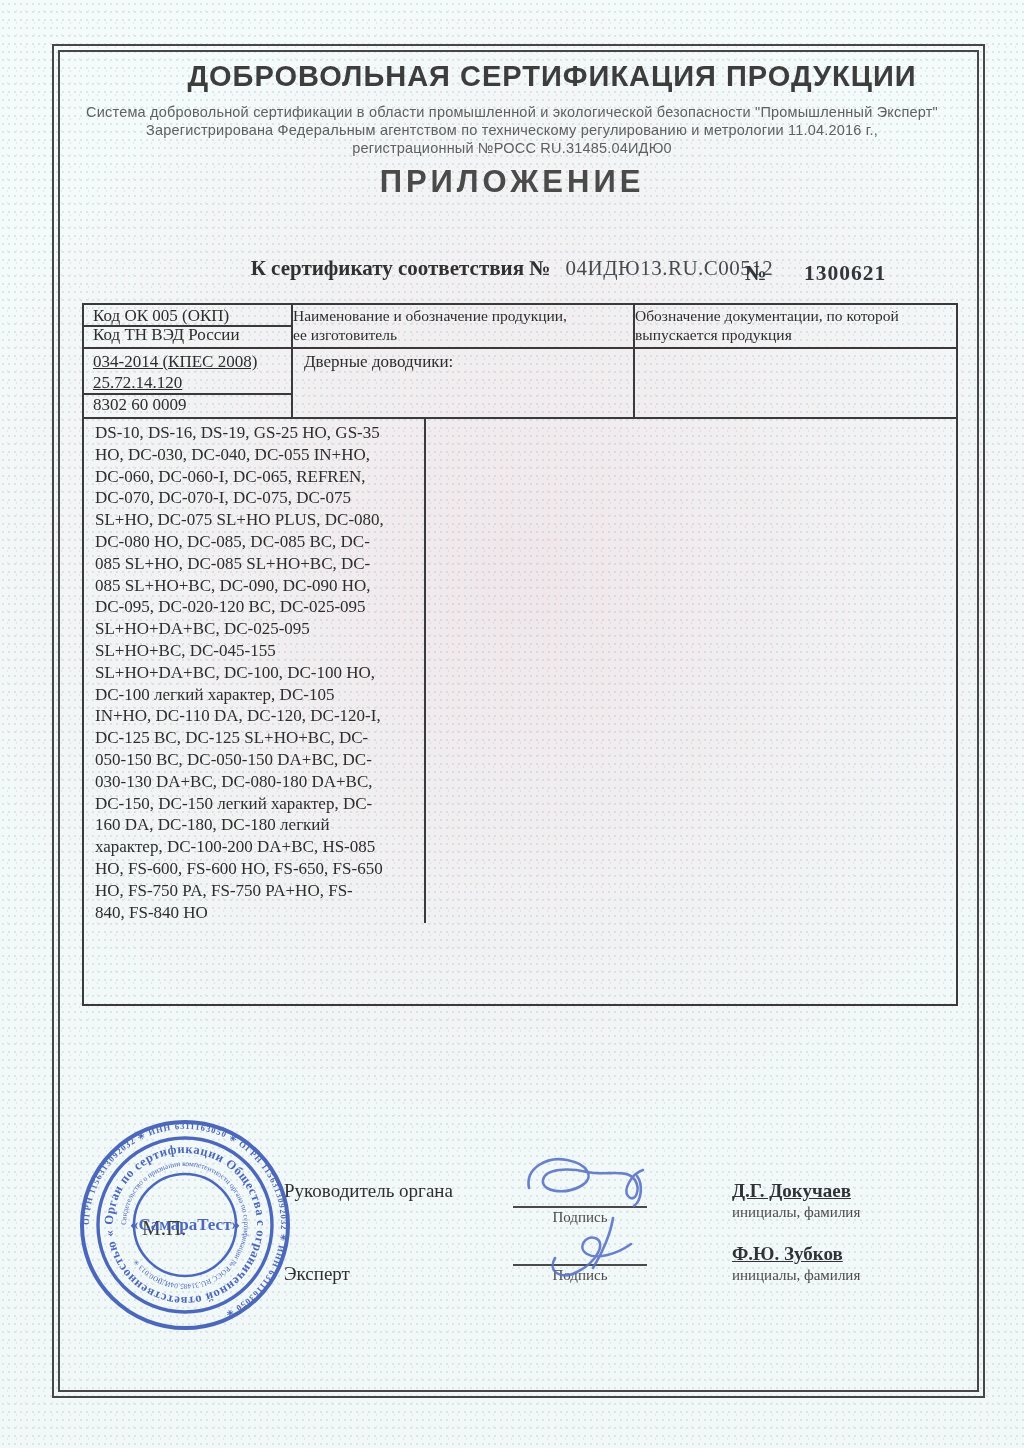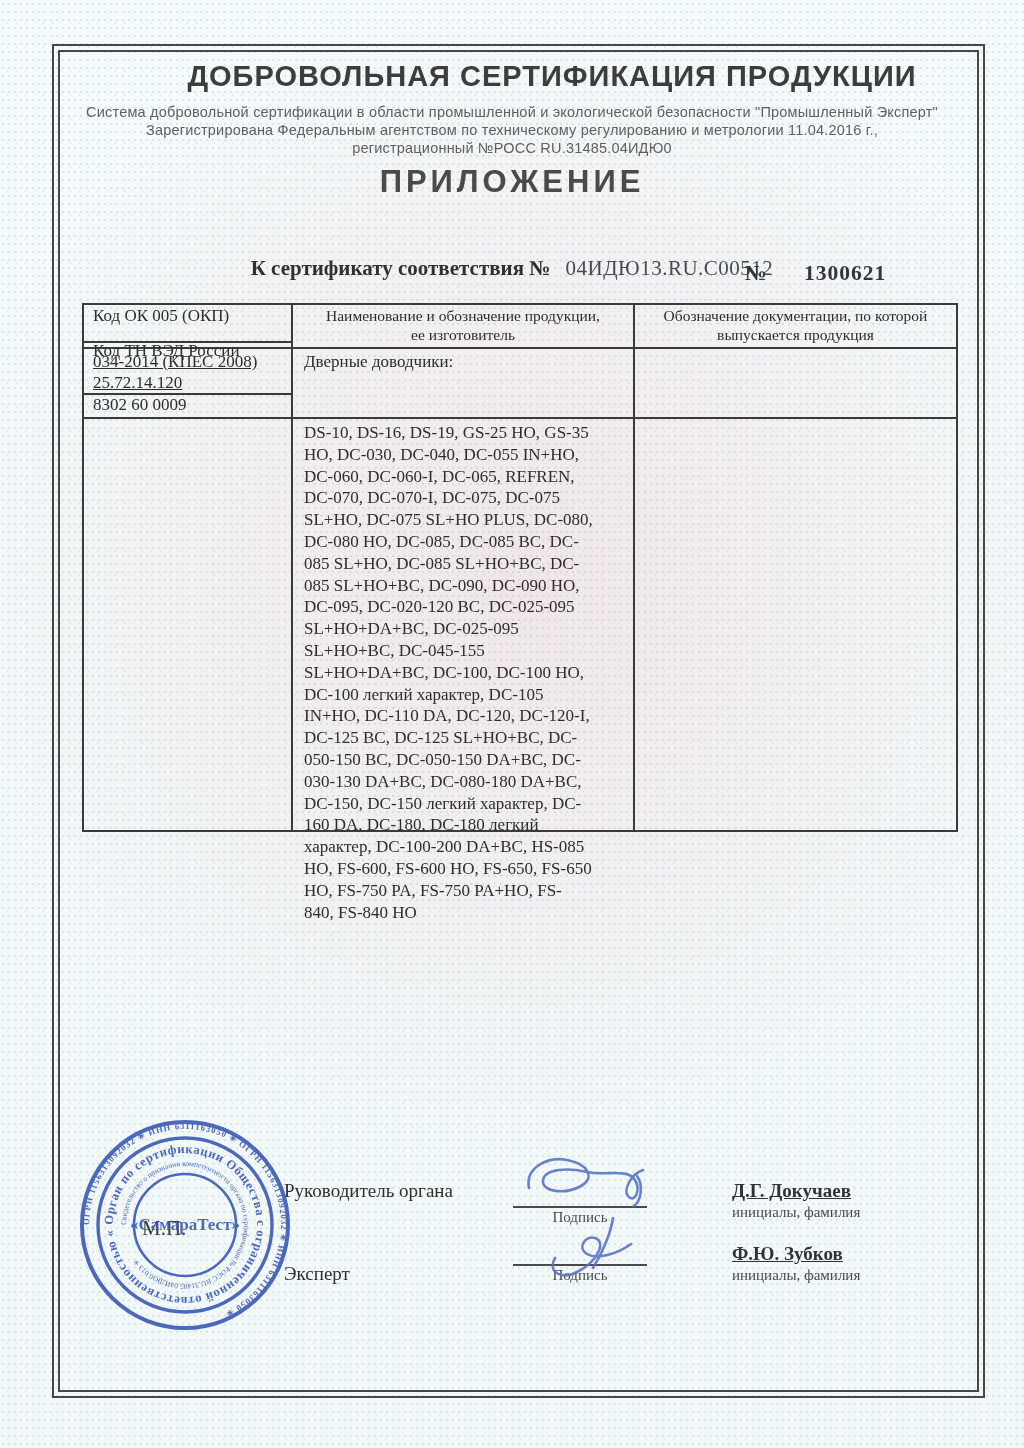--- a/index.html
+++ b/index.html
@@ -34,28 +34,28 @@
   .docnum{left:745px;top:261px;font-size:21.5px;font-weight:bold;color:#33363b;}
   .docnum .n{margin-left:32px;letter-spacing:1px;}
 
   
   .ptable{left:82px;top:303px;width:876px;border:2px solid #3a3a3a;font-size:17px;color:#2d2d2d;}
   .trow{display:flex;}
   .brow{border-bottom:2px solid #3a3a3a;}
   .c1{width:209px;border-right:2px solid #3a3a3a;box-sizing:border-box;}
   .c2{width:342px;border-right:2px solid #3a3a3a;box-sizing:border-box;}
   .c3{flex:1;box-sizing:border-box;}
-  .hcell{font-size:15.5px;line-height:19px;text-align:center;padding-top:1px;white-space:pre-line;}
-  .h1a{height:38px;line-height:21px;border-bottom:2px solid #3a3a3a;padding-left:9px;box-sizing:border-box;}
+  .hcell{font-size:15.5px;line-height:19px;text-align:left;padding-top:1px;white-space:pre-line;}
+  .h1a{height:22px;line-height:21px;border-bottom:2px solid #3a3a3a;padding-left:9px;box-sizing:border-box;}
   .h1b{height:18px;line-height:16px;padding-left:9px;}
   .codes-top{height:46px;line-height:21px;padding:2px 0 0 9px;border-bottom:2px solid #3a3a3a;box-sizing:border-box;white-space:pre-line;text-decoration:underline;}
   .code-bot{height:20px;line-height:19px;padding-left:9px;}
   .prodname{padding:3px 0 16px 11px;}
   .models{padding:3px 4px 0 11px;line-height:21.8px;white-space:pre-line;}
-  .r2{height:411px;}
+  .r2{height:585px;flex-direction:column;}
 
   
   .siglabel{font-size:19px;font-weight:normal;color:#2f2f2f;}
   .sigline{border-top:2px solid #4a4a4a;height:0;}
   .sigcap{font-size:15px;color:#4c4c4c;text-align:center;}
   .namebox{width:170px;text-align:left;}
   .name{font-size:19px;font-weight:bold;text-decoration:underline;color:#2f3237;}
   .namecap{font-size:15px;color:#4c4c4c;margin-top:2px;}
 
   .stamp-wrap{left:77px;top:1117px;width:216px;height:216px;}

